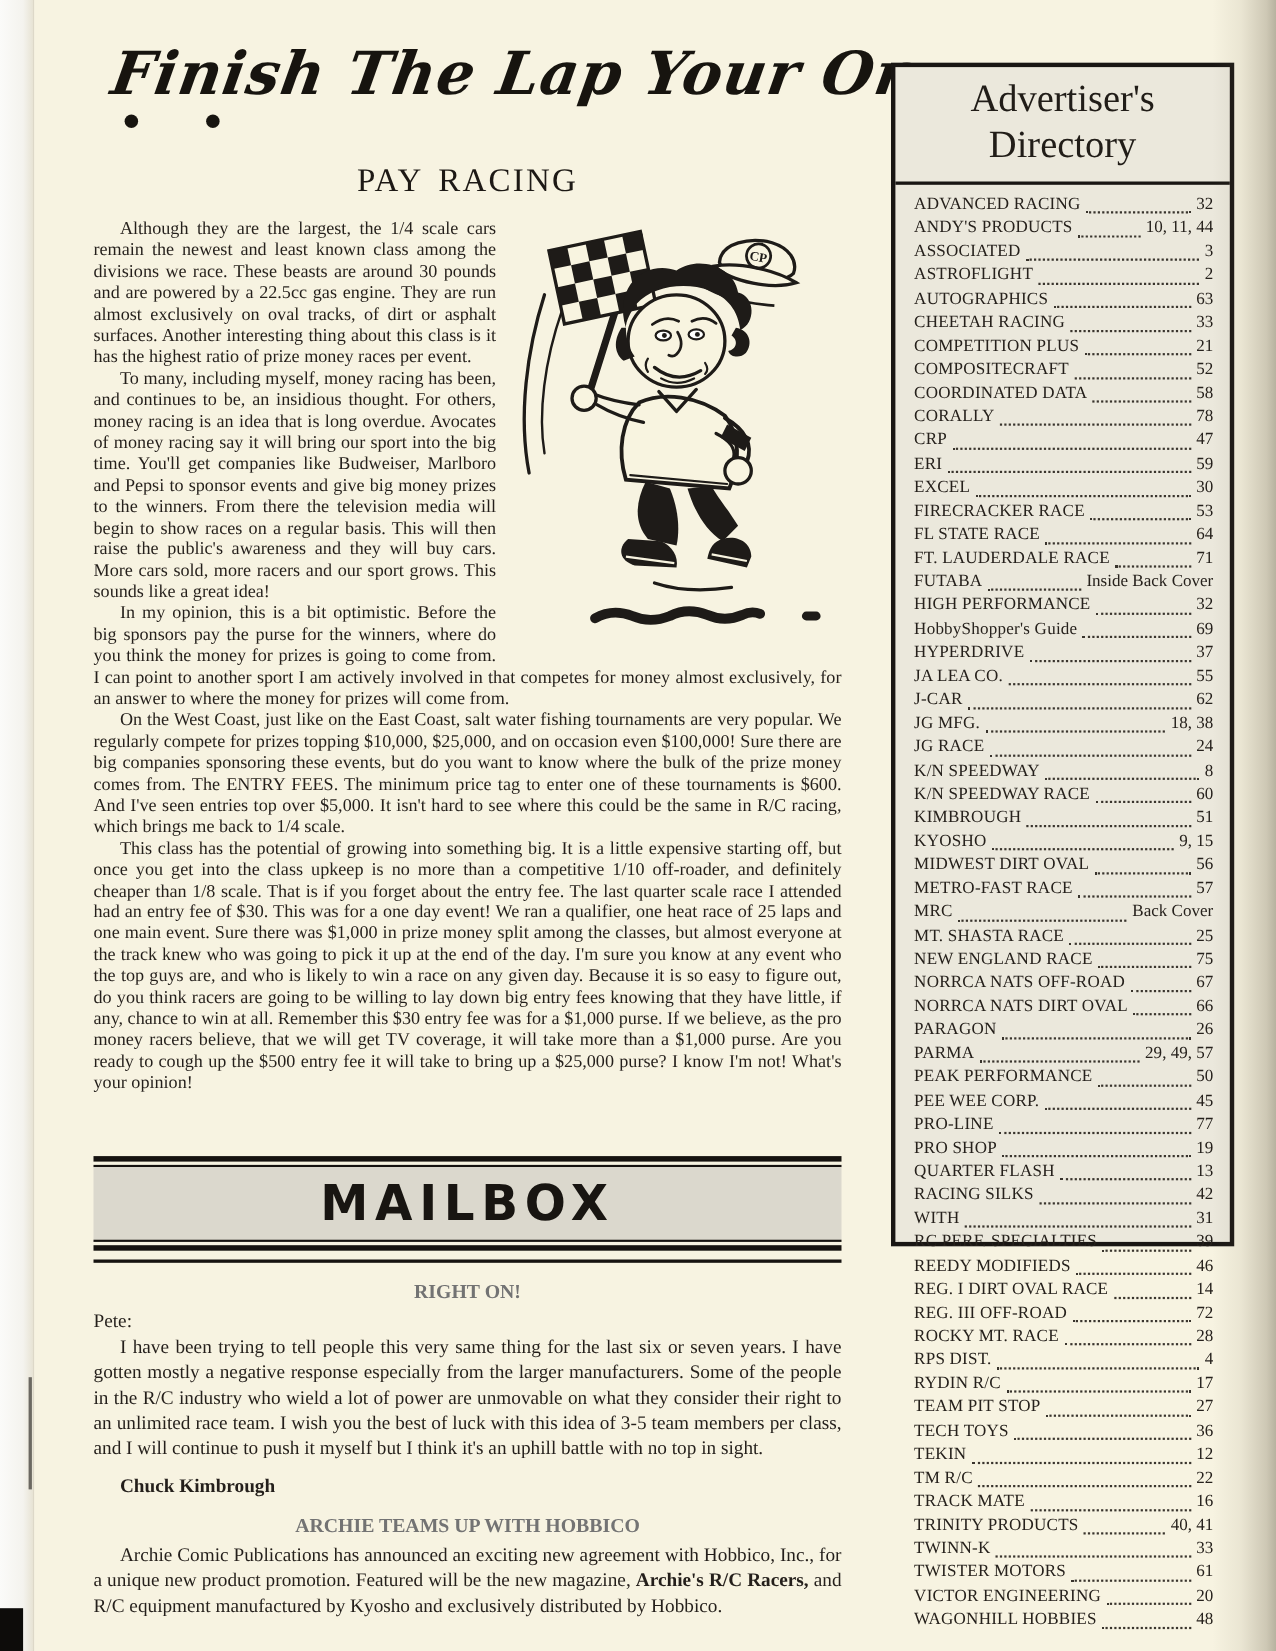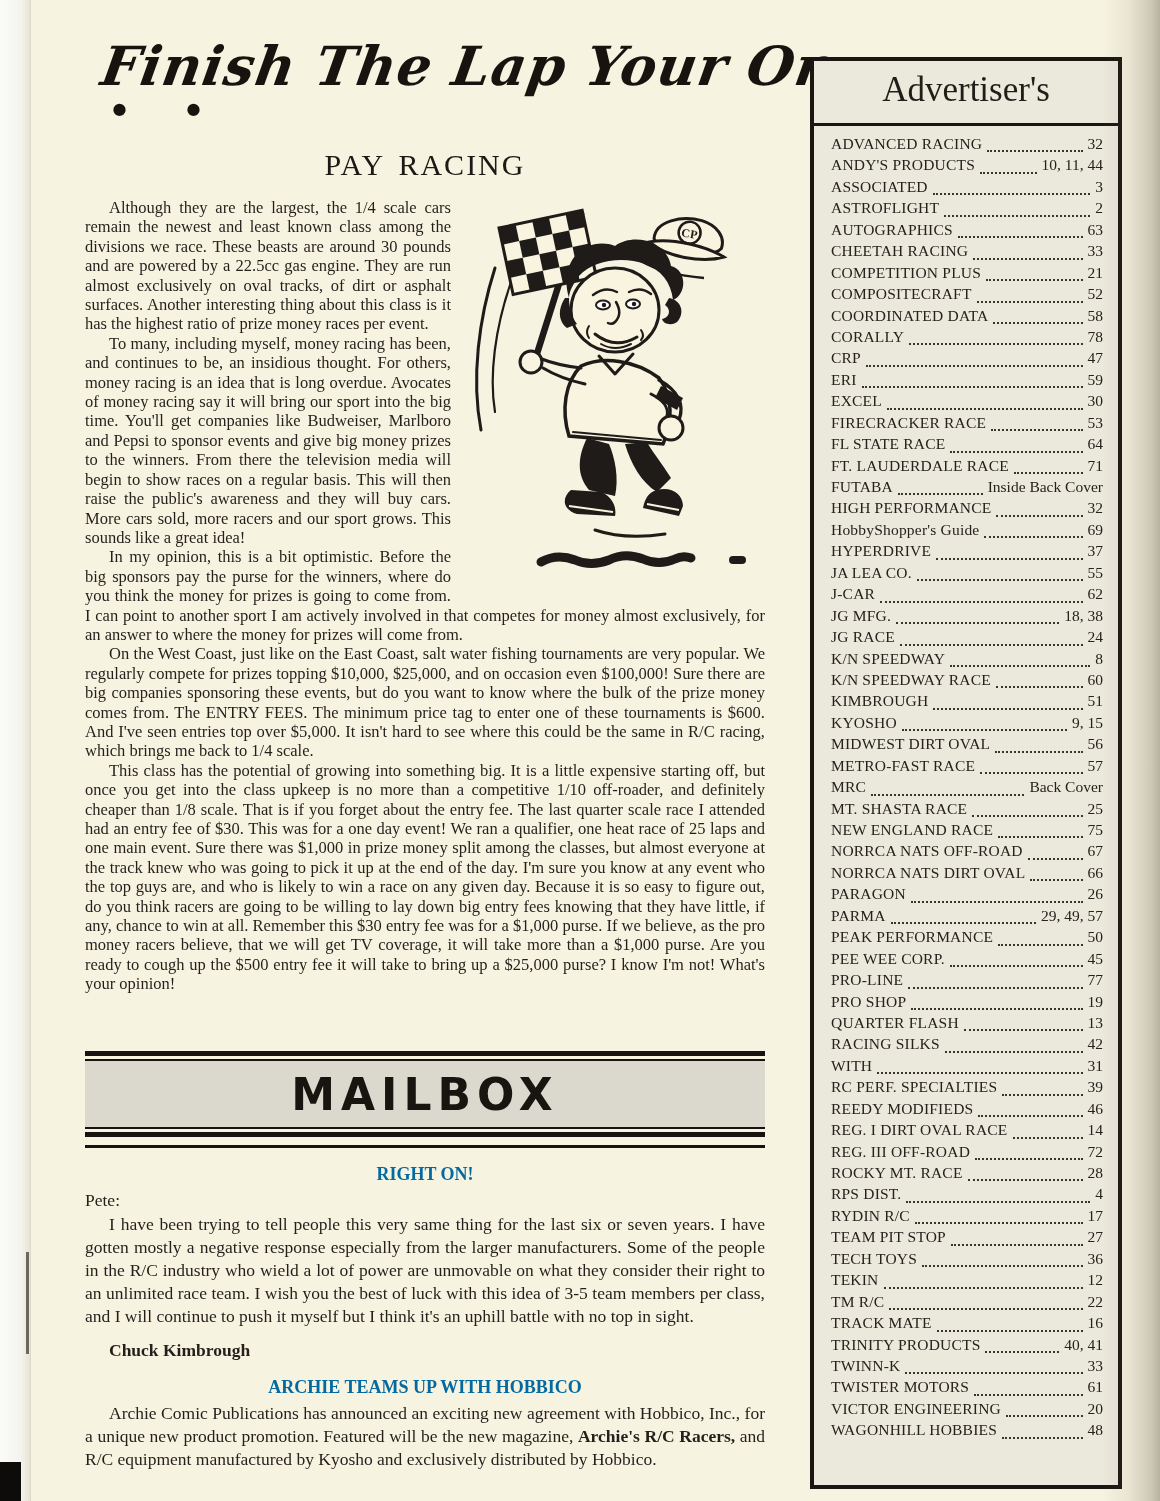--- a/index.html
+++ b/index.html
@@ -49,30 +49,30 @@
   .rule-med{height:3px;background:#161310;}
   .gap3{height:3px;} .gap8{height:8px;}
   .mailbox-band{
     height:66px;background:#dbd8cd;display:flex;align-items:center;justify-content:center;
   }
   .mailbox-logo{
     font-family:"DejaVu Sans", sans-serif;font-weight:bold;font-size:44px;
     letter-spacing:6px;color:#181511;transform:scaleY(1.02);
   }
   .letter-heading{
-    margin:16px 0 4px 0;text-align:center;font-size:18px;font-weight:bold;color:#0369a1;
+    margin:16px 0 4px 0;text-align:center;font-size:18px;font-weight:bold;color:#737373;
   }
   .salutation{margin:2px 0;font-size:17.5px;line-height:22px;}
   .letter-body{margin:0;font-size:17.5px;line-height:23px;text-align:justify;text-indent:24px;}
   .letter-body b{font-weight:bold;}
   .signature{margin:12px 0 6px 24px;font-size:17.5px;font-weight:bold;}
 
   
   .directory{
-    position:absolute;left:810px;top:57px;width:312px;height:1432px;
+    position:absolute;left:810px;top:57px;width:312px;height:1076px;
     background:#ebe8dc;border:4px solid #191613;box-sizing:border-box;
   }
   .dir-header{
     border-bottom:3px solid #191613;text-align:center;padding:8px 0 12px 0;
   }
   .dir-title{font-size:35px;line-height:42px;color:#211d18;}
   .dir-list{padding:9px 15px 0 3px;margin-left:14px;}
   .dir-row{display:flex;align-items:baseline;height:21.45px;font-size:15.5px;color:#26211c;}
   .dir-name{white-space:nowrap;letter-spacing:.2px;}
   .dir-dots{flex:1;align-self:flex-end;margin:0 5px 4px 5px;border-bottom:2.2px dotted #39342d;min-width:10px;}
@@ -191,20 +191,21 @@
   <p class="letter-body">I have been trying to tell people this very same thing for the last six or seven years. I have gotten mostly a negative response especially from the larger manufacturers. Some of the people in the R/C industry who wield a lot of power are unmovable on what they consider their right to an unlimited race team. I wish you the best of luck with this idea of 3-5 team members per class, and I will continue to push it myself but I think it's an uphill battle with no top in sight.</p>
   <p class="signature">Chuck Kimbrough</p>
 
   <h3 class="letter-heading">ARCHIE TEAMS UP WITH HOBBICO</h3>
   <p class="letter-body"><span>Archie Comic Publications has announced an exciting new agreement with Hobbico, Inc., for a unique new product promotion. Featured will be the new magazine, </span><b>Archie's R/C Racers,</b><span> and R/C equipment manufactured by Kyosho and exclusively distributed by Hobbico.</span></p>
 </div>
 
 <aside class="directory">
   <header class="dir-header">
     <div class="dir-title">Advertiser's</div>
+    <div class="dir-title">Directory</div>
   </header>
   <div class="dir-list" id="directory-list">
       <div class="dir-row">
     <span class="dir-name">ADVANCED RACING</span>
     <span class="dir-dots"></span>
     <span class="dir-page">32</span>
   </div>
       <div class="dir-row">
     <span class="dir-name">ANDY'S PRODUCTS</span>
     <span class="dir-dots"></span>

